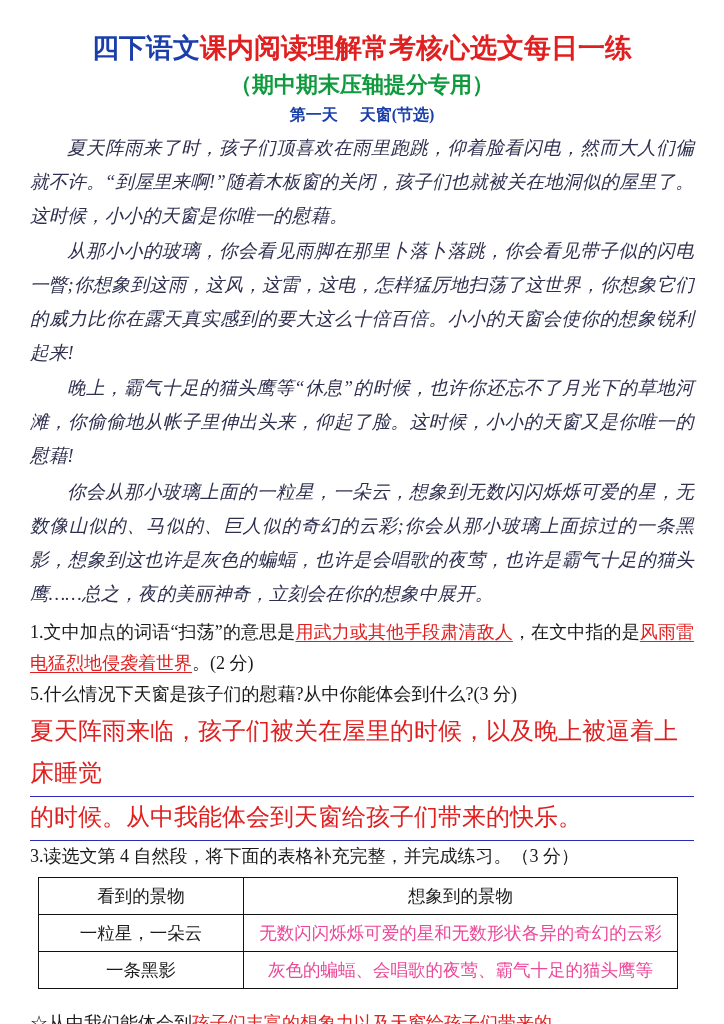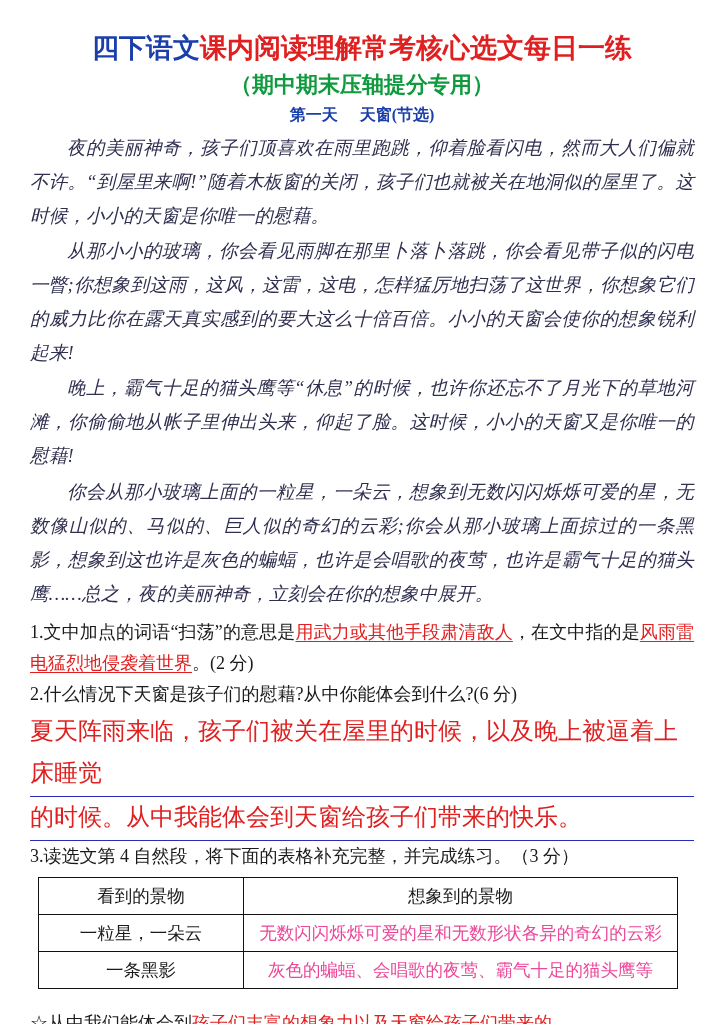--- a/index.html
+++ b/index.html
@@ -137,31 +137,31 @@
     <span class="t-blue">四下语文</span><span class="t-red">课内阅读理解常考核心选文每日一练</span>
   </div>
 
   <div class="title-sub">（期中期末压轴提分专用）</div>
 
   <div class="title-day">
     <span>第一天</span><span class="gap"></span><span>天窗(节选)</span>
   </div>
 
   <div class="passage">
-    <p>夜的美丽神奇，孩子们顶喜欢在雨里跑跳，仰着脸看闪电，然而大人们偏就不许。“到屋里来啊!”随着木板窗的关闭，孩子们也就被关在地洞似的屋里了。这时候，小小的天窗是你唯一的慰藉。</p>
+    <p>夏天阵雨来了时，孩子们顶喜欢在雨里跑跳，仰着脸看闪电，然而大人们偏就不许。“到屋里来啊!”随着木板窗的关闭，孩子们也就被关在地洞似的屋里了。这时候，小小的天窗是你唯一的慰藉。</p>
     <p>从那小小的玻璃，你会看见雨脚在那里卜落卜落跳，你会看见带子似的闪电一瞥;你想象到这雨，这风，这雷，这电，怎样猛厉地扫荡了这世界，你想象它们的威力比你在露天真实感到的要大这么十倍百倍。小小的天窗会使你的想象锐利起来!</p>
     <p>晚上，霸气十足的猫头鹰等“休息”的时候，也许你还忘不了月光下的草地河滩，你偷偷地从帐子里伸出头来，仰起了脸。这时候，小小的天窗又是你唯一的慰藉!</p>
     <p>你会从那小玻璃上面的一粒星，一朵云，想象到无数闪闪烁烁可爱的星，无数像山似的、马似的、巨人似的奇幻的云彩;你会从那小玻璃上面掠过的一条黑影，想象到这也许是灰色的蝙蝠，也许是会唱歌的夜莺，也许是霸气十足的猫头鹰……总之，夜的美丽神奇，立刻会在你的想象中展开。</p>
   </div>
 
   <div class="questions">
 
     <p><span>1.文中加点的词语“扫荡”的意思是</span><span class="ans">用武力或其他手段肃清敌人</span><span>，在文中指的是</span><span class="ans">风雨雷电猛烈地侵袭着世界</span><span>。(2 分)</span></p>
 
-    <p>2.什么情况下天窗是孩子们的慰藉?从中你能体会到什么?(6 分)</p>
+    <p>5.什么情况下天窗是孩子们的慰藉?从中你能体会到什么?(3 分)</p>
 
     <div class="answer-block">
       <span class="line">夏天阵雨来临，孩子们被关在屋里的时候，以及晚上被逼着上床睡觉</span>
       <span class="line">的时候。从中我能体会到天窗给孩子们带来的快乐。</span>
     </div>
 
     <p>3.读选文第 4 自然段，将下面的表格补充完整，并完成练习。（3 分）</p>
   </div>
 
   <table class="grid">

